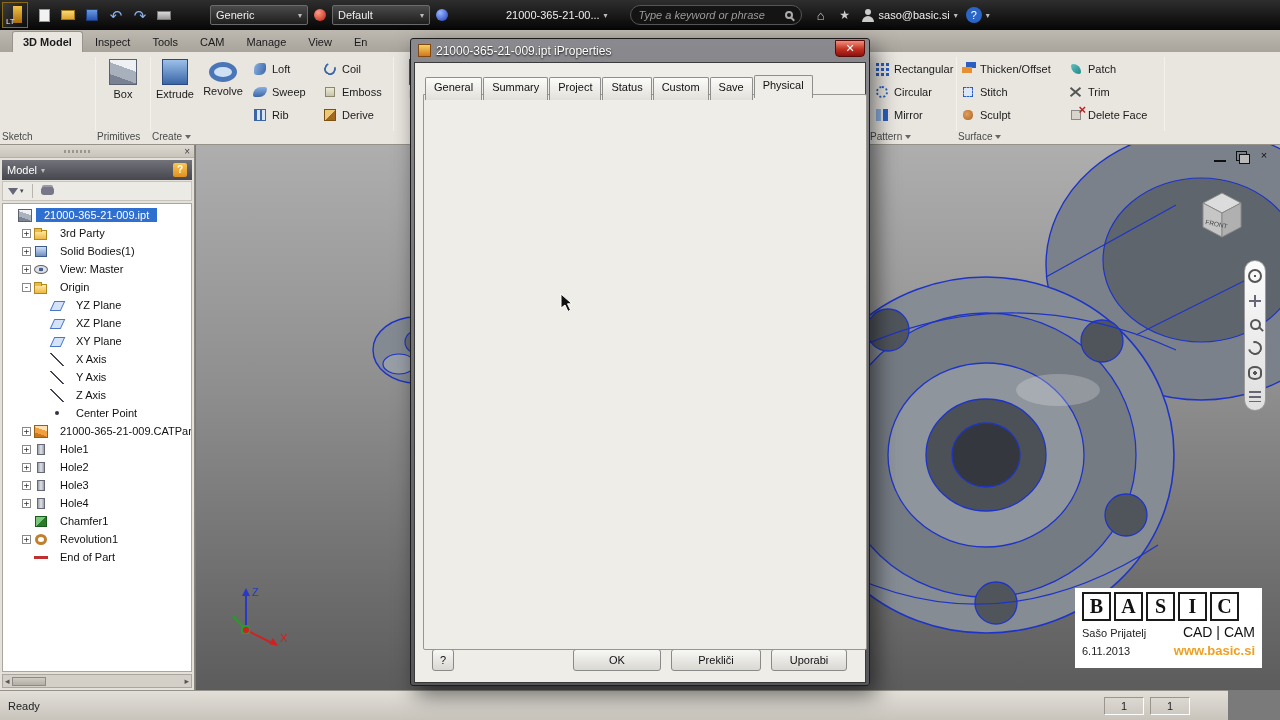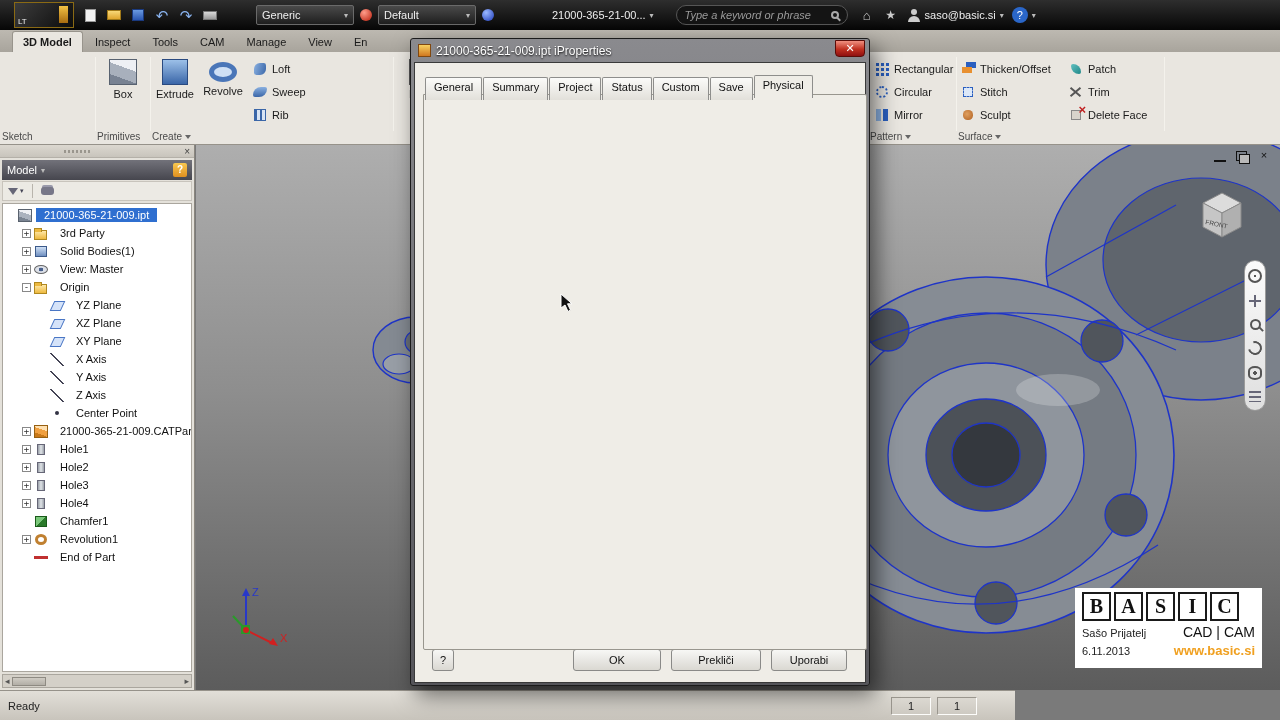--- a/index.html
+++ b/index.html
@@ -1,21 +1,21 @@
 <!DOCTYPE html>
 <html><head>
 <meta charset="utf-8">
 <style>
 *{margin:0;padding:0;box-sizing:border-box}
 html,body{width:1280px;height:720px;overflow:hidden;background:#000;font-family:"Liberation Sans",sans-serif}
 #app{position:relative;width:1280px;height:720px;background:#7a7a7a}
 
 
 #titlebar{position:absolute;top:0;left:0;width:1280px;height:30px;background:linear-gradient(#2e2e2e,#060606);display:flex;align-items:center;color:#ddd;z-index:3}
-.applogo{width:60px;height:26px;margin:2px 4px 2px 14px;background:linear-gradient(135deg,#3c3c3c,#0c0c0c);border:1px solid #8a6a14;position:relative;flex:none}
+.applogo{width:26px;height:26px;margin:2px 4px 2px 2px;background:linear-gradient(135deg,#3c3c3c,#0c0c0c);border:1px solid #8a6a14;position:relative;flex:none}
 .applogo-i{position:absolute;right:5px;top:3px;width:9px;height:17px;background:linear-gradient(#f2c244,#a86c10)}
 .applogo-lt{position:absolute;left:3px;bottom:1px;font-size:8px;color:#eee}
 .tbico{width:22px;height:20px;display:flex;align-items:center;justify-content:center;margin:0 1px;border-radius:2px;flex:none}
 .gi-page{width:11px;height:13px;background:#f2f2f2;border:1px solid #999}
 .gi-folder{width:14px;height:10px;background:linear-gradient(#f8d878,#dfa52e);border:1px solid #a07818}
 .gi-save{width:12px;height:12px;background:linear-gradient(#6a9ae0,#2a56b0);border:1px solid #1a3a80}
 .gi-print{width:14px;height:9px;background:linear-gradient(#d8d8d8,#9a9a9a);border:1px solid #777}
 .gi-undo,.gi-redo{color:#8ab4f0;font-size:15px;line-height:15px}
 .gi-sphere-red{width:12px;height:12px;border-radius:50%;background:radial-gradient(circle at 35% 30%,#ff9c8a,#b81d0a)}
 .gi-sphere-blue{width:12px;height:12px;border-radius:50%;background:radial-gradient(circle at 35% 30%,#9ab8ff,#1d3ab8)}
@@ -126,21 +126,21 @@
 .triad{position:absolute;left:30px;bottom:38px;z-index:3}
 .watermark{position:absolute;left:879px;top:443px;width:187px;height:80px;background:#fff;padding:4px 7px;z-index:4}
 .wm-letters{display:flex;gap:3px}
 .wm-letter{width:29px;height:29px;border:2px solid #1a1a1a;font-family:"Liberation Serif",serif;font-size:20px;font-weight:bold;color:#111;display:flex;align-items:center;justify-content:center}
 .wm-row{display:flex;justify-content:space-between;align-items:baseline;margin-top:3px}
 .wm-name,.wm-date{font-size:11px;color:#222}
 .wm-cadcam{font-size:14px;color:#111}
 .wm-url{font-size:13px;color:#f0a020;font-weight:bold}
 
 
-#statusbar{position:absolute;left:0;bottom:0;width:1015px;height:30px;background:linear-gradient(#e2dfd8,#c8c4bc);border-top:1px solid #96928a;display:flex;align-items:center;font-size:11px;color:#222;padding:0 8px;z-index:3}
+#statusbar{position:absolute;left:0;bottom:0;width:1228px;height:30px;background:linear-gradient(#e2dfd8,#c8c4bc);border-top:1px solid #96928a;display:flex;align-items:center;font-size:11px;color:#222;padding:0 8px;z-index:3}
 .sb-right{margin-left:auto;display:flex;gap:6px;margin-right:30px}
 .sb-cell{width:40px;height:18px;text-align:center;line-height:16px;border:1px solid;border-color:#9a968e #fdfdfb #fdfdfb #9a968e}
 
 
 #dialog{position:absolute;left:410px;top:38px;width:460px;height:648px;z-index:10;background:linear-gradient(#8a8a8e,#55555a);border:1px solid #1c1c1c;border-radius:3px;padding:0 3px 3px;box-shadow:6px 9px 22px rgba(0,0,0,.55)}
 .dlg-title{height:23px;display:flex;align-items:center;color:#fff;font-size:12px;padding:0 2px;position:relative;text-shadow:0 1px 2px #000}
 .dlg-ticon{width:13px;height:13px;margin:0 5px 0 2px;background:linear-gradient(#f8d060,#d07820);border:1px solid #804810;flex:none}
 .dlg-close{position:absolute;right:1px;top:1px;width:30px;height:17px;background:linear-gradient(#f09080,#c03020 55%,#8f1010);border:1px solid #5a0c08;border-radius:0 0 4px 4px;color:#fff;text-align:center;line-height:15px;font-size:11px;text-shadow:none}
 .dlg-body{position:relative;height:621px;background:#efede7;border:1px solid #3a3a3a}
 .dtabs{position:absolute;top:12px;left:10px;display:flex;z-index:2}
@@ -277,20 +277,34 @@
           </div>
           <div class="ritem">
             <span class="rico i-sweep"></span>
             <span class="rlabel">Sweep</span>
           </div>
           <div class="ritem">
             <span class="rico i-rib"></span>
             <span class="rlabel">Rib</span>
           </div>
         </div>
+      <div id="create-col2" style="position:absolute;left:168px;top:5px">
+          <div class="ritem">
+            <span class="rico i-coil"></span>
+            <span class="rlabel">Coil</span>
+          </div>
+          <div class="ritem">
+            <span class="rico i-emboss"></span>
+            <span class="rlabel">Emboss</span>
+          </div>
+          <div class="ritem">
+            <span class="rico i-derive"></span>
+            <span class="rlabel">Derive</span>
+          </div>
+        </div>
       <div class="panel-label">
           <span>Create</span>
           <span class="pcaret"></span>
         </div>
     </div>
     <div class="rdiv" style="left:393px"></div>
     <div class="rpanel" style="left:395px;width:15px;overflow:hidden">
       <div class="bigbtn" style="left:1px;width:40px">
         <span class="bico bi-hole"></span>
         <span>Ho</span>

